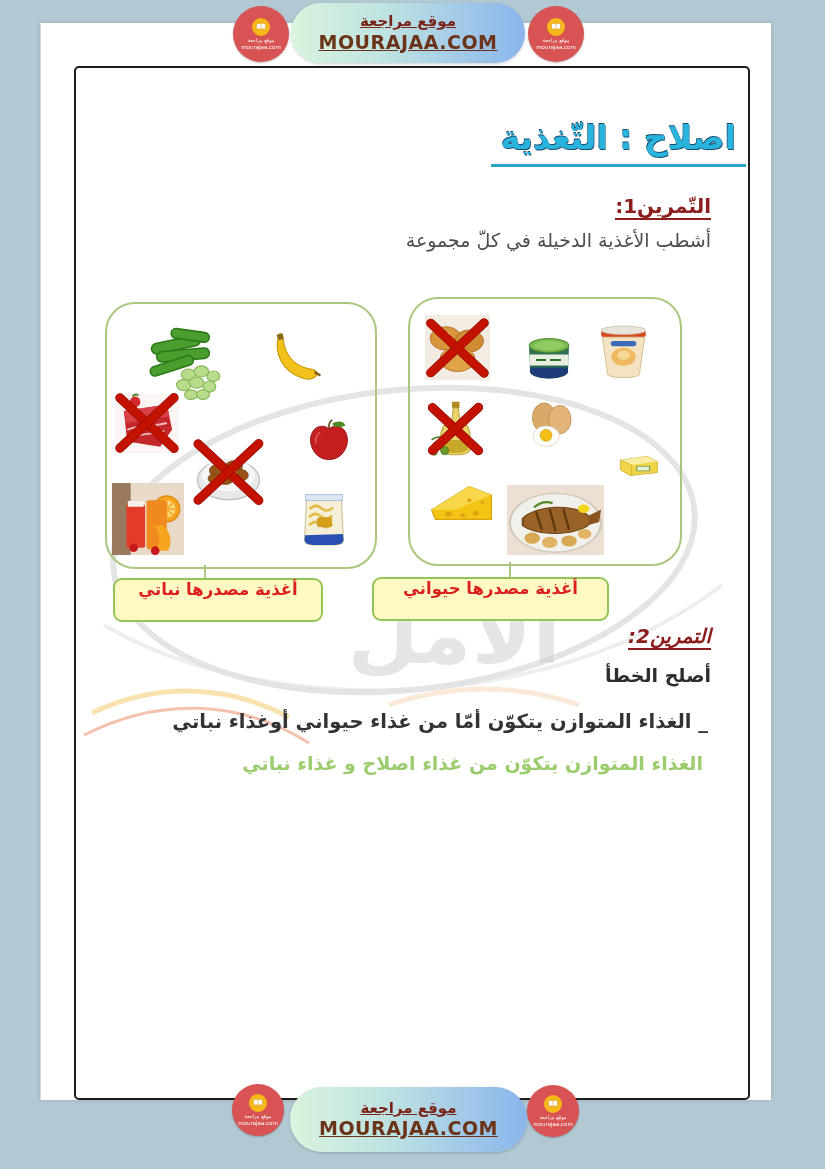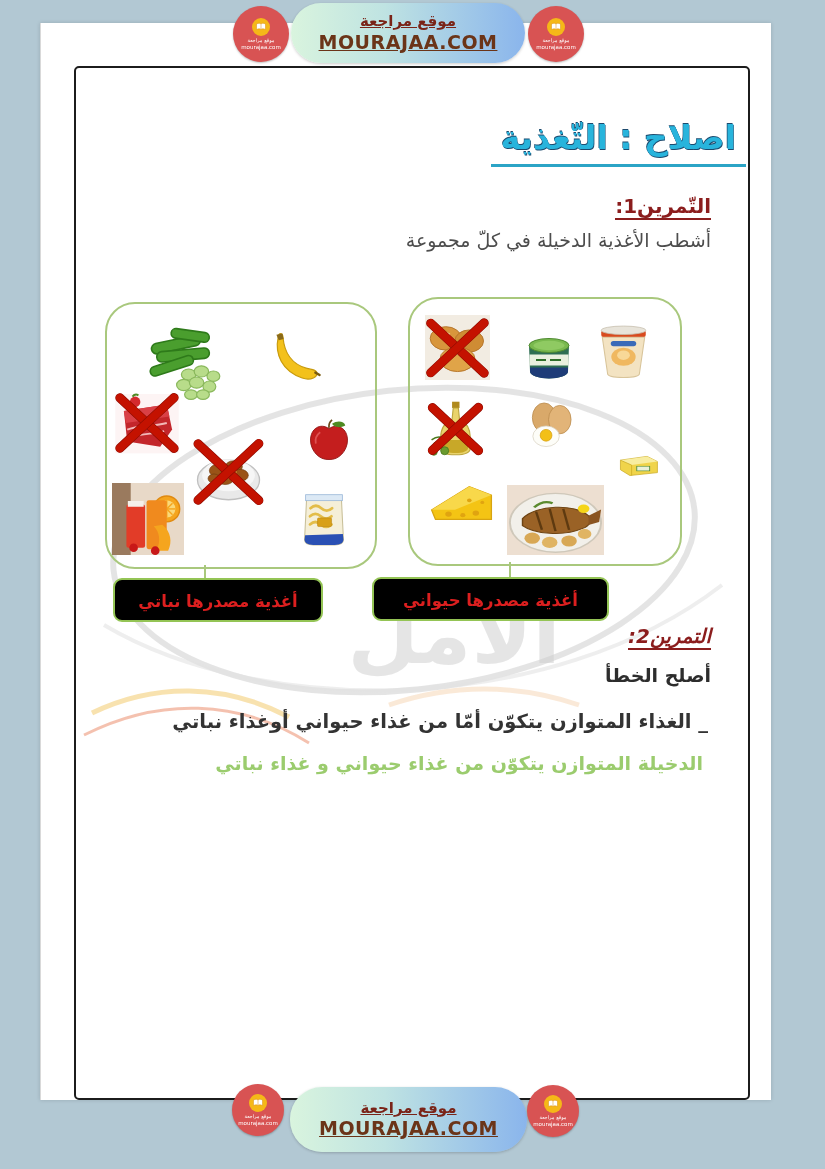--- a/index.html
+++ b/index.html
@@ -59,22 +59,22 @@
   .ex-instruction{direction:rtl;font-size:19px;color:#4d4d4d;z-index:3;}
   .bold-dark{font-weight:bold;color:#2d2d2d;}
   .wrong-line{direction:rtl;font-size:19.5px;font-weight:bold;color:#333333;z-index:3;white-space:nowrap;}
   .answer-line{direction:rtl;font-size:19px;font-weight:bold;color:#9bcc6e;z-index:3;white-space:nowrap;}
   
   .group-box{
     border:2.2px solid #a9c87d;border-radius:30px;background:transparent;z-index:2;
   }
   .connector{width:2.2px;background:#a9c87d;z-index:2;}
   .label-box{
-    border:2px solid #94c455;border-radius:9px;background:#000000;z-index:2;
-    text-align:center;padding-top:12px;box-sizing:border-box;
+    border:2px solid #94c455;border-radius:9px;background:#fef9c3;z-index:2;
+    text-align:center;padding-top:0;box-sizing:border-box;
   }
   .label-box .lbl{
     direction:rtl;font-size:16.5px;font-weight:bold;color:#dc1f1f;
   }
   
   .food{position:absolute;z-index:2;}
   .food svg{width:100%;height:100%;display:block;}
   .crossed::before,.crossed::after{
     content:"";position:absolute;left:-12%;width:124%;height:8px;
     top:calc(50% - 4px);background:#c41200;border-radius:4px;z-index:4;
@@ -353,21 +353,21 @@
 <div class="abs label-box" style="left:113px;top:578px;width:210px;height:44px;">
   <span class="lbl">أغذية مصدرها نباتي</span>
 </div>
 <div class="abs label-box" style="left:372px;top:577px;width:237px;height:44px;">
   <span class="lbl">أغذية مصدرها حيواني</span>
 </div>
 
 <div class="abs ex-heading" style="right:114px;top:624px;font-style:italic;">التمرين2:</div>
 <div class="abs ex-instruction bold-dark" style="right:114px;top:664px;">أصلح الخطأ</div>
 <div class="abs wrong-line" style="right:117px;top:710px;">_ الغذاء المتوازن يتكوّن أمّا من غذاء حيواني أوغذاء نباتي</div>
-<div class="abs answer-line" style="right:122px;top:752px;">الدخيلة المتوازن يتكوّن من غذاء حيواني و غذاء نباتي</div>
+<div class="abs answer-line" style="right:122px;top:752px;">الغذاء المتوازن يتكوّن من غذاء اصلاح و غذاء نباتي</div>
 
 <div class="abs logo-circle" style="left:232px;top:1084px;width:52px;height:52px;">
   <div class="logo-badge">
     <svg viewBox="0 0 24 24">
         <path d="M3 6 C7 4 10 4 12 6 C14 4 17 4 21 6 L21 17 C17 15 14 15 12 17 C10 15 7 15 3 17 Z" fill="#ffffff" stroke="#d88c10" stroke-width="1"></path>
         <line x1="12" y1="6" x2="12" y2="17" stroke="#d88c10" stroke-width="1"></line>
       </svg>
   </div>
   <div class="logo-cap-ar">موقع مراجعة</div>
   <div class="logo-cap-url">mourajaa.com</div>

